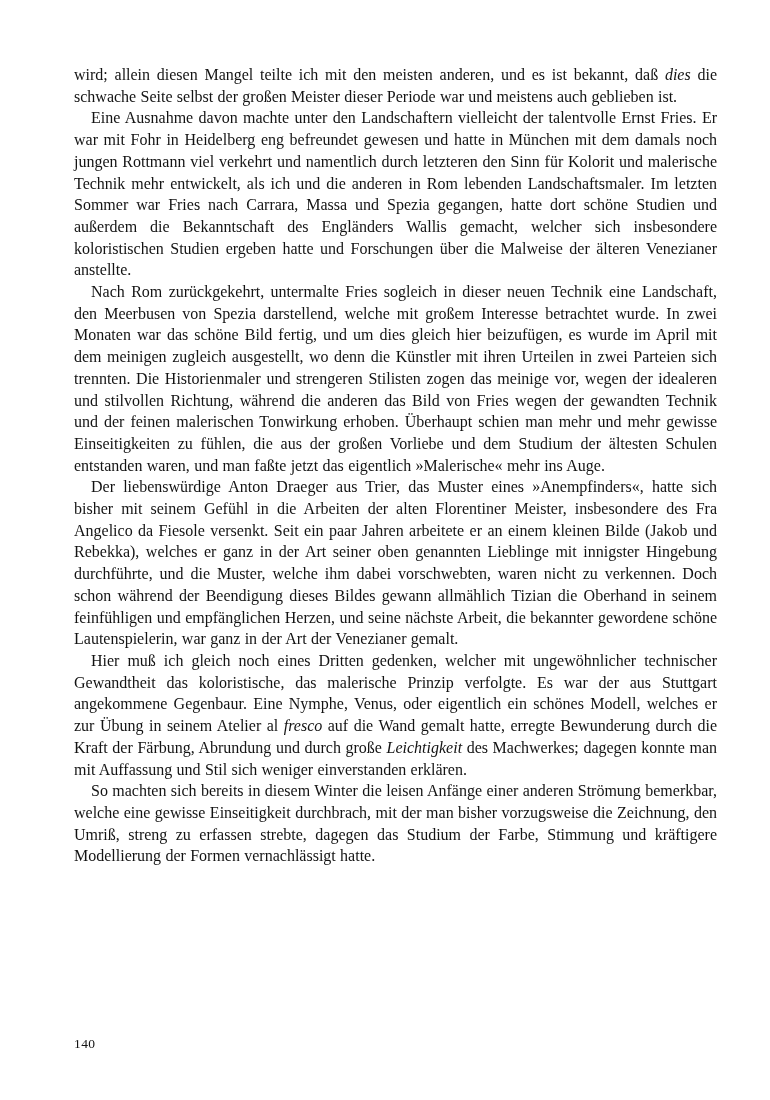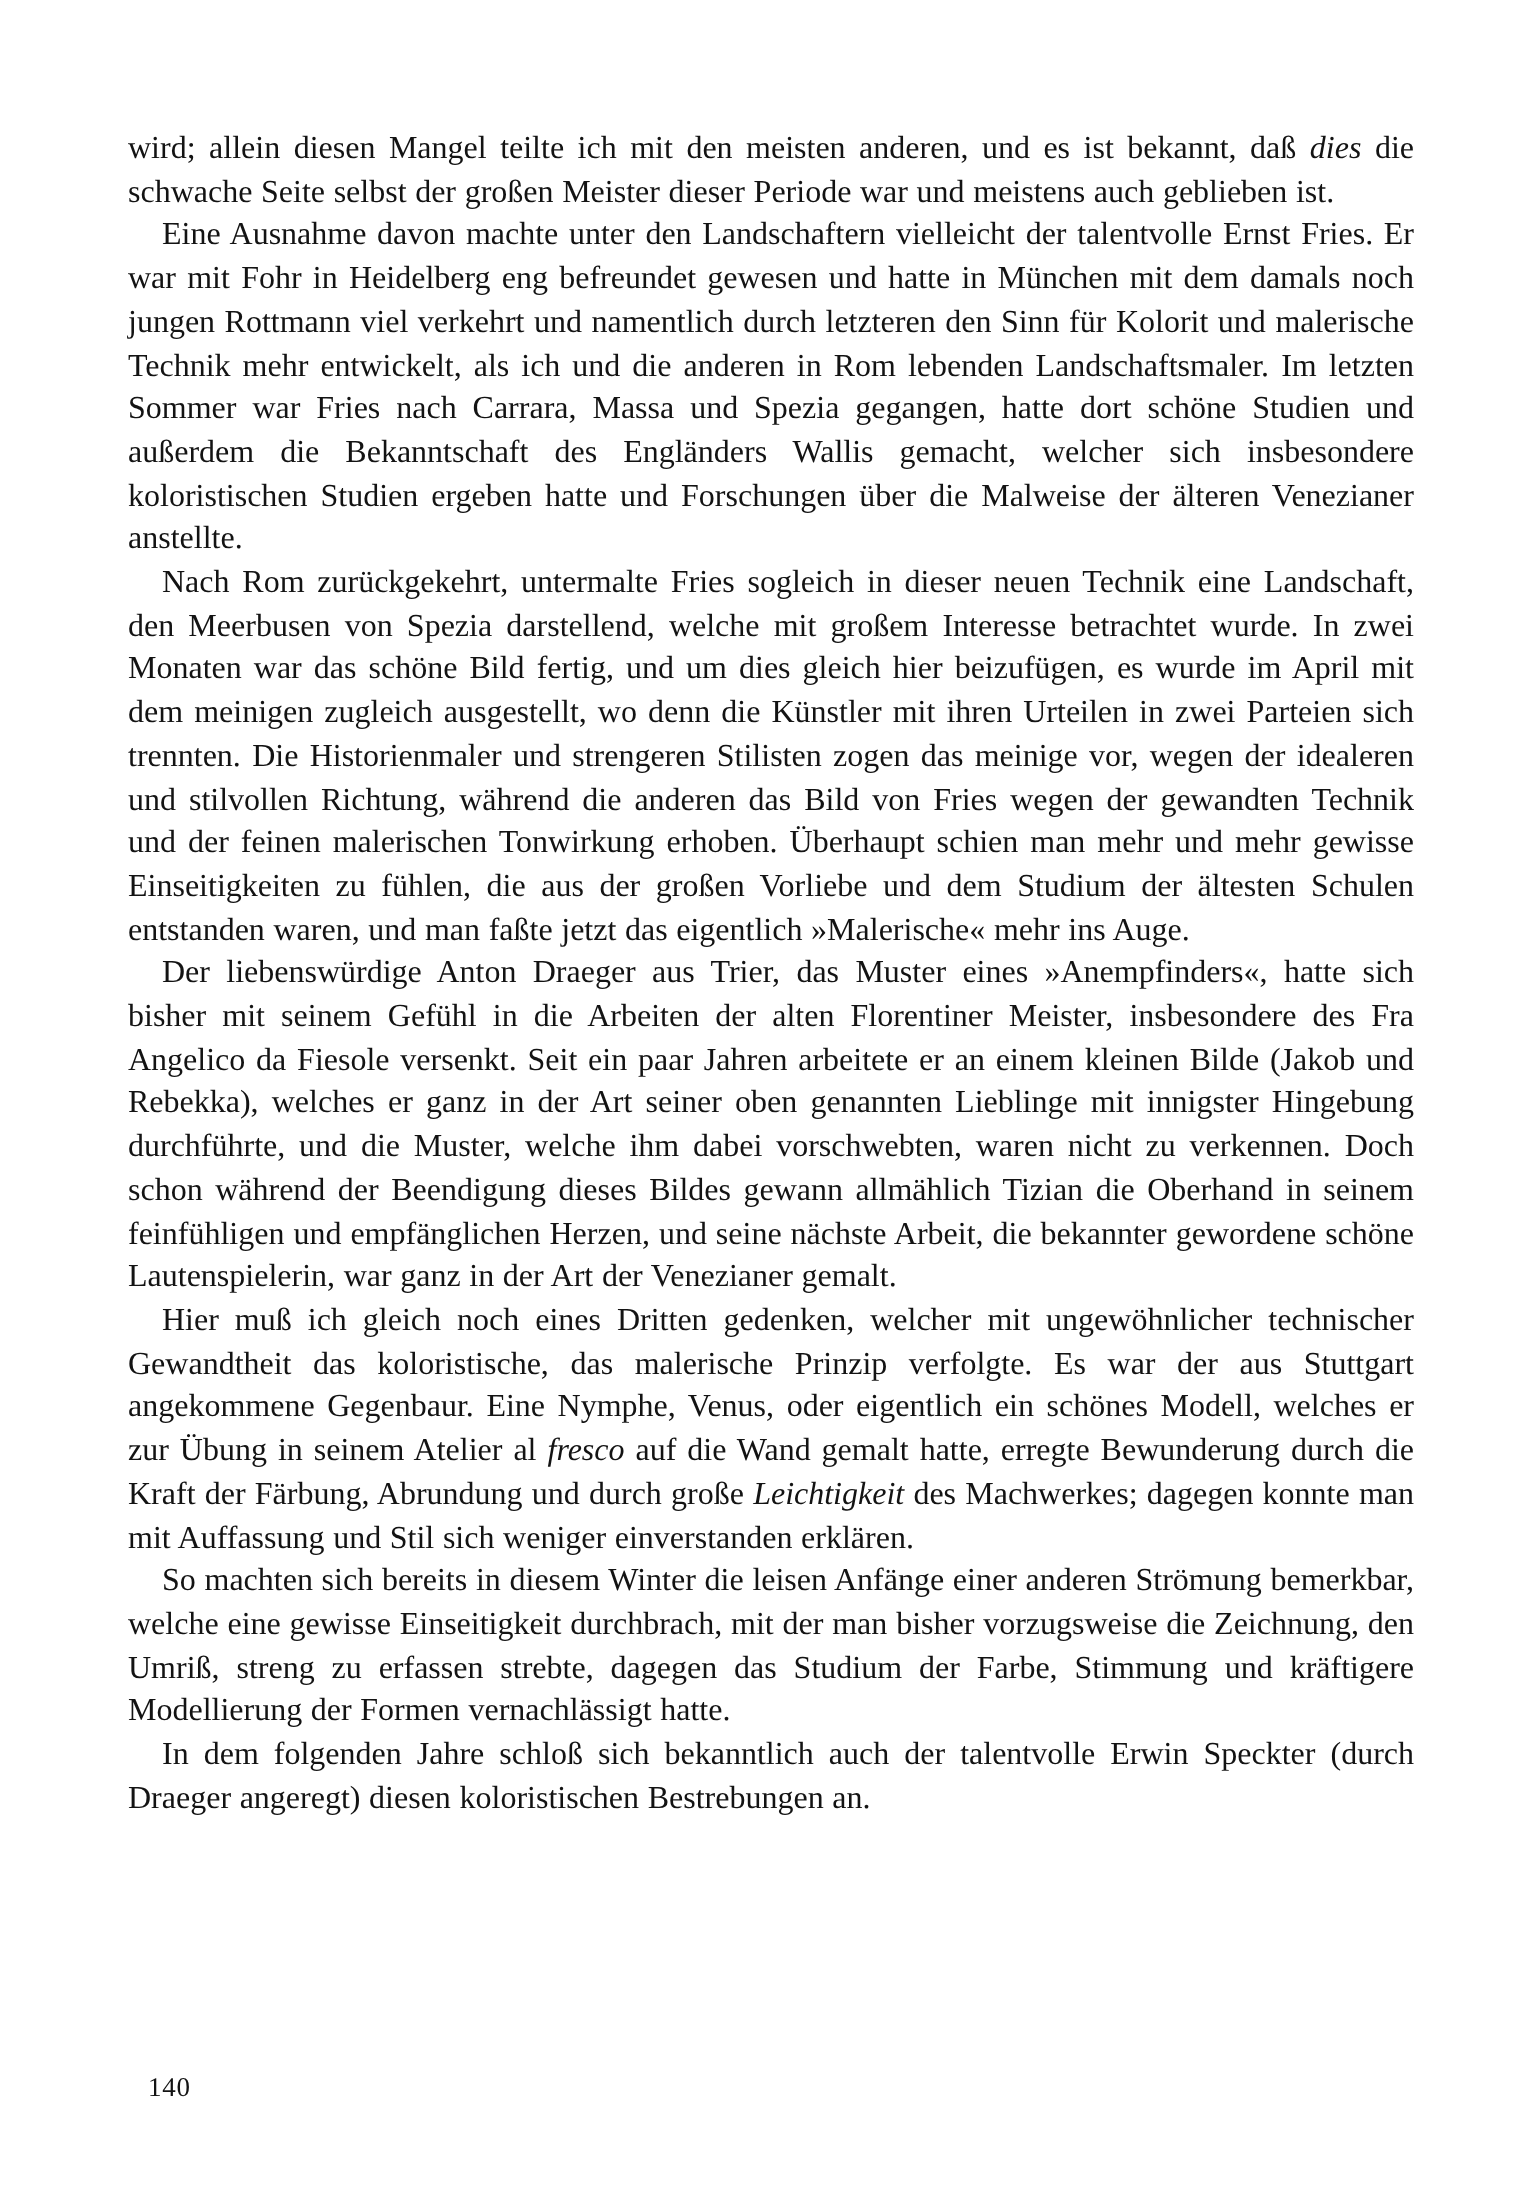--- a/index.html
+++ b/index.html
@@ -11,21 +11,21 @@
     position: relative;
     width: 770px;
     height: 1100px;
     background: #ffffff;
     overflow: hidden;
     font-family: "Liberation Serif", "DejaVu Serif", serif;
     color: #131313;
   }
   .text-block {
     position: absolute;
-    left: 64px;
+    left: 74px;
     top: 64px;
     width: 643px;
     font-family: Liberation Serif, serif;
   }
   .text-block p {
     margin: 0;
     font-size: 16px;
     line-height: 21.7px;
     text-align: justify;
     hyphens: auto;
@@ -52,16 +52,15 @@
 <body>
 
 <div class="page">
   <div class="text-block">
       <p class="" lang="de"><span>wird; allein diesen Mangel teilte ich mit den meisten anderen, und es ist bekannt, daß </span><span class="it">dies</span><span> die schwache Seite selbst der großen Meister dieser Periode war und meistens auch geblieben ist.</span></p>
       <p class="indent" lang="de"><span>Eine Ausnahme davon machte unter den Landschaftern vielleicht der talentvolle Ernst Fries. Er war mit Fohr in Heidelberg eng befreundet gewesen und hatte in München mit dem damals noch jungen Rottmann viel verkehrt und namentlich durch letzteren den Sinn für Kolorit und malerische Technik mehr entwickelt, als ich und die anderen in Rom lebenden Landschaftsmaler. Im letzten Sommer war Fries nach Carrara, Massa und Spezia gegangen, hatte dort schöne Studien und außerdem die Bekanntschaft des Engländers Wallis gemacht, welcher sich insbesondere koloristischen Studien ergeben hatte und Forschungen über die Malweise der älteren Venezianer anstellte.</span></p>
       <p class="indent" lang="de"><span>Nach Rom zurückgekehrt, untermalte Fries sogleich in dieser neuen Technik eine Landschaft, den Meerbusen von Spezia darstellend, welche mit großem Interesse betrachtet wurde. In zwei Monaten war das schöne Bild fertig, und um dies gleich hier beizufügen, es wurde im April mit dem meinigen zugleich ausgestellt, wo denn die Künstler mit ihren Urteilen in zwei Parteien sich trennten. Die Historienmaler und strengeren Stilisten zogen das meinige vor, wegen der idealeren und stilvollen Richtung, während die anderen das Bild von Fries wegen der gewandten Technik und der feinen malerischen Tonwirkung erhoben. Überhaupt schien man mehr und mehr gewisse Einseitigkeiten zu fühlen, die aus der großen Vorliebe und dem Studium der ältesten Schulen entstanden waren, und man faßte jetzt das eigentlich »Malerische« mehr ins Auge.</span></p>
       <p class="indent" lang="de"><span>Der liebenswürdige Anton Draeger aus Trier, das Muster eines »Anempfinders«, hatte sich bisher mit seinem Gefühl in die Arbeiten der alten Florentiner Meister, insbesondere des Fra Angelico da Fiesole versenkt. Seit ein paar Jahren arbeitete er an einem kleinen Bilde (Jakob und Rebekka), welches er ganz in der Art seiner oben genannten Lieblinge mit innigster Hingebung durchführte, und die Muster, welche ihm dabei vorschwebten, waren nicht zu verkennen. Doch schon während der Beendigung dieses Bildes gewann allmählich Tizian die Oberhand in seinem feinfühligen und empfänglichen Herzen, und seine nächste Arbeit, die bekannter gewordene schöne Lautenspielerin, war ganz in der Art der Venezianer gemalt.</span></p>
       <p class="indent" lang="de"><span>Hier muß ich gleich noch eines Dritten gedenken, welcher mit ungewöhnlicher technischer Gewandtheit das koloristische, das malerische Prinzip verfolgte. Es war der aus Stuttgart angekommene Gegenbaur. Eine Nymphe, Venus, oder eigentlich ein schönes Modell, welches er zur Übung in seinem Atelier al </span><span class="it">fresco</span><span> auf die Wand gemalt hatte, erregte Bewunderung durch die Kraft der Färbung, Abrundung und durch große </span><span class="it">Leichtigkeit</span><span> des Machwerkes; dagegen konnte man mit Auffassung und Stil sich weniger einverstanden erklären.</span></p>
       <p class="indent" lang="de"><span>So machten sich bereits in diesem Winter die leisen Anfänge einer anderen Strömung bemerkbar, welche eine gewisse Einseitigkeit durchbrach, mit der man bisher vorzugsweise die Zeichnung, den Umriß, streng zu erfassen strebte, dagegen das Studium der Farbe, Stimmung und kräftigere Modellierung der Formen vernachlässigt hatte.</span></p>
-      <p class="indent" lang="de"><span>In dem folgenden Jahre schloß sich bekanntlich auch der talentvolle Erwin Speckter (durch Draeger angeregt) diesen koloristischen Bestrebungen an.</span></p>
     </div>
   <div class="folio">140</div>
 </div>
 
 </body></html>

